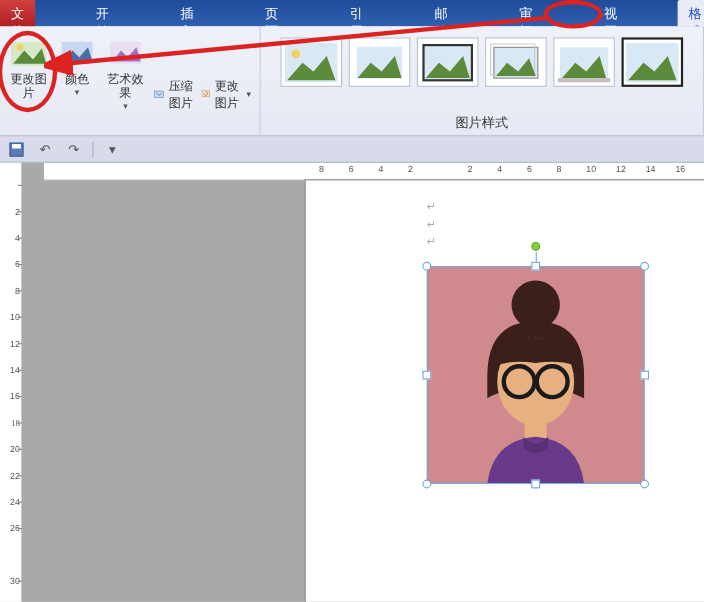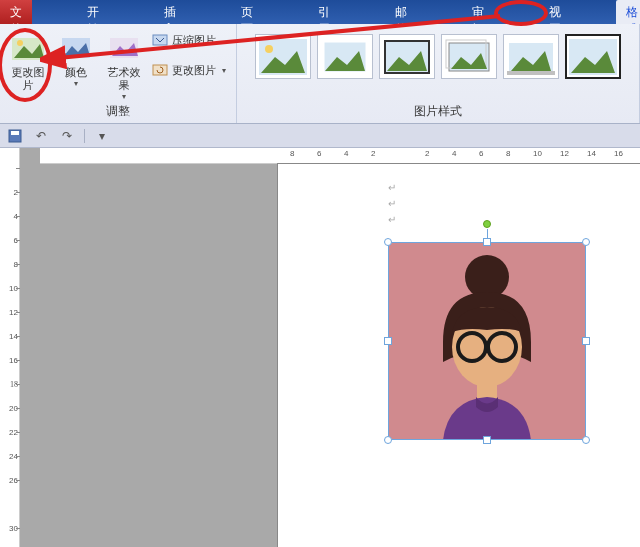--- a/index.html
+++ b/index.html
@@ -14,21 +14,21 @@
   
   .ribbon { height: 100px; background: linear-gradient(#eef1f8,#e7eaf4); border-bottom: 1px solid #a8b2c8; display: flex; position: relative; }
   .ribbon-group { display: flex; flex-direction: column; border-right: 1px solid #c4cde0; padding: 4px 8px 0 8px; }
   .ribbon-group .row { display: flex; gap: 8px; flex: 1; }
   .ribbon-group .label { text-align: center; font-size: 12px; color: #3a3a3a; padding: 2px 0 3px 0; }
   .big-btn { display: flex; flex-direction: column; align-items: center; width: 40px; padding-top: 2px; cursor: default; }
   .big-btn .icon { width: 36px; height: 36px; display: flex; align-items: center; justify-content: center; }
   .big-btn .txt { font-size: 11px; color: #333; text-align: center; line-height: 13px; }
   .drop::after { content: "▾"; font-size: 8px; color: #555; display: block; text-align: center; }
 
-  .mini-list { display: flex; flex-direction: column; gap: 14px; padding-top: 4px; }
+  .mini-list { display: flex; gap: 4px; padding-top: 4px; margin-top: 16px; }
   .mini-item { display: flex; align-items: center; gap: 4px; font-size: 11px; color: #333; cursor: default; }
   .mini-item .mi-icon { width: 16px; height: 16px; display: flex; align-items: center; justify-content: center; }
 
   .gallery { display: flex; gap: 6px; padding: 6px 10px 0 10px; flex: 1; }
   .thumb { width: 56px; height: 45px; background: #fff; border: 1px solid #b8c0d0; display: flex; align-items: center; justify-content: center; position: relative; cursor: default; }
   .thumb svg { width: 48px; height: 36px; }
   .thumb.sel { border: 2px solid #222; }
 
   
   .qat { height: 24px; background: #d8dcea; border-bottom: 1px solid #b0b8cc; display: flex; align-items: center; padding: 0 6px; gap: 8px; }
@@ -125,21 +125,20 @@
               <svg viewBox="0 0 16 16">
                 <rect x="1" y="3" width="14" height="10" fill="#f0e0c8" stroke="#c09050"></rect>
                 <path d="M8 5a3 3 0 1 1-3 3" stroke="#a06020" fill="none"></path>
               </svg>
             </span>
           <span>更改图片</span>
           <span style="font-size:8px;color:#555;margin-left:2px">▾</span>
         </div>
       </div>
     </div>
-    <div class="label">调整</div>
   </div>
 
   <div class="ribbon-group" style="flex:1">
     <div class="gallery">
       <div class="thumb">
           <svg viewBox="0 0 48 36">
             <rect width="48" height="36" fill="#d8e8f4"></rect>
             <polygon points="2,34 16,18 26,26 38,12 46,34" fill="#5a8a3a"></polygon>
             <circle cx="10" cy="10" r="4" fill="#f5d060"></circle>
           </svg>

